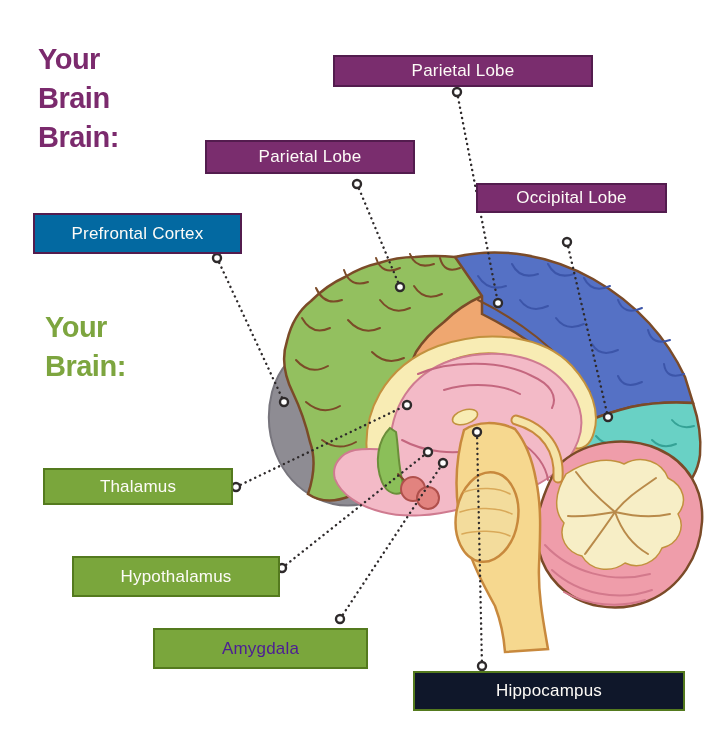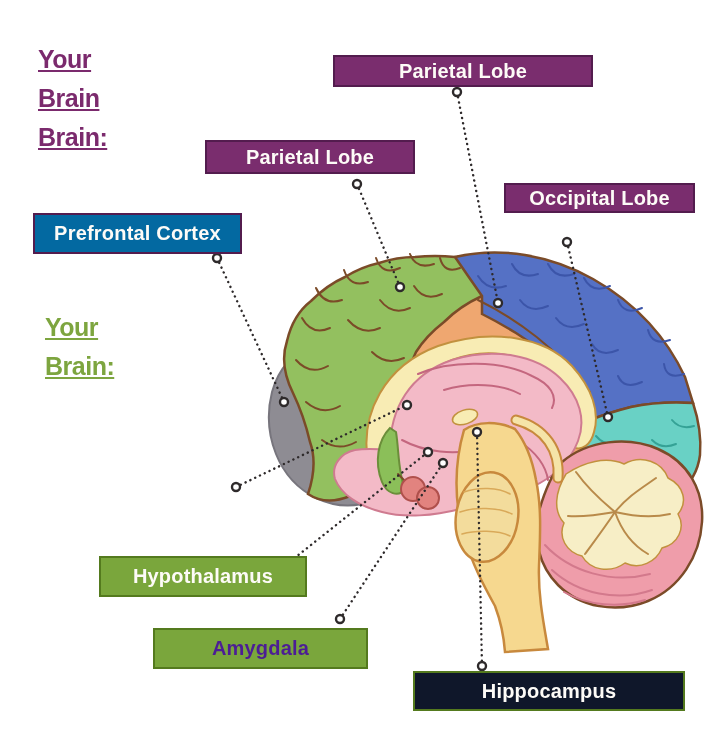--- a/index.html
+++ b/index.html
@@ -1,24 +1,24 @@
 <!DOCTYPE html>
 <html><head>
 <meta charset="utf-8">
 <style>
   html,body{margin:0;padding:0;background:#ffffff;}
   #stage{position:relative;width:720px;height:734px;background:#ffffff;overflow:hidden;
          font-family:"Liberation Sans", sans-serif;}
   #brain-svg{position:absolute;left:0;top:0;}
-  .heading{position:absolute;font-weight:bold;font-size:25px;line-height:39px;letter-spacing:-0.5px;text-decoration:underline;}
+  .heading{position:absolute;font-weight:bold;font-size:29px;line-height:39px;letter-spacing:-0.5px;}
   #heading-wise{left:38px;top:40px;}
   #heading-emotional{left:45px;top:308px;}
   .label{position:absolute;display:flex;align-items:center;justify-content:center;
-         border:2px solid #000;box-sizing:border-box;color:#fdfbf7;font-weight:bold;
-         font-size:20px;letter-spacing:0.2px;}
+         border:2px solid #000;box-sizing:border-box;color:#fdfbf7;font-weight:normal;
+         font-size:17px;letter-spacing:0.2px;}
   .dotline{fill:none;stroke:#2e2a2b;stroke-width:2.4;stroke-dasharray:0.1 5.2;stroke-linecap:round;}
   .dotend{fill:#ffffff;stroke:#2e2a2b;stroke-width:2.4;}
   .gyri{fill:none;stroke:#7b4b28;stroke-width:2;stroke-linecap:round;}
   .gyri-blue{fill:none;stroke:#3c55a9;stroke-width:2;stroke-linecap:round;}
   .gyri-teal{fill:none;stroke:#35a296;stroke-width:2;stroke-linecap:round;}
   .swirl{fill:none;stroke:#c4677f;stroke-width:2;stroke-linecap:round;}
   .ridge{fill:none;stroke:#d3798c;stroke-width:2;stroke-linecap:round;}
   .branch{fill:none;stroke:#b98a4a;stroke-width:2;stroke-linecap:round;}
   .hatch{fill:none;stroke:#d9a959;stroke-width:1.6;stroke-linecap:round;}
 </style>
@@ -177,27 +177,30 @@
     <div>Your</div>
     <div>Brain:</div>
   </div>
 
   <div class="label" id="label-0" style="left: 333px; top: 55px; width: 260px; height: 32px; background: rgb(122, 45, 110); border-color: rgb(83, 28, 78); color: rgb(253, 251, 247);">
     <span>Parietal Lobe</span>
   </div>
   <div class="label" id="label-1" style="left: 205px; top: 140px; width: 210px; height: 34px; background: rgb(122, 45, 110); border-color: rgb(83, 28, 78); color: rgb(253, 251, 247);">
     <span>Parietal Lobe</span>
   </div>
-  <div class="label" id="label-2" style="left: 504px; top: 183px; width: 191px; height: 30px; background: rgb(122, 45, 110); border-color: rgb(83, 28, 78); color: rgb(253, 251, 247);">
+  <div class="label" id="label-2" style="left: 476px; top: 183px; width: 191px; height: 30px; background: rgb(122, 45, 110); border-color: rgb(83, 28, 78); color: rgb(253, 251, 247);">
     <span>Occipital Lobe</span>
   </div>
   <div class="label" id="label-3" style="left: 33px; top: 213px; width: 209px; height: 41px; background: #0369a1; border-color: rgb(83, 28, 78); color: rgb(253, 251, 247);">
     <span>Prefrontal Cortex</span>
   </div>
-  <div class="label" id="label-5" style="left: 72px; top: 556px; width: 208px; height: 41px; background: rgb(122, 166, 60); border-color: rgb(84, 122, 30); color: rgb(253, 251, 247); margin-left: 27px;">
+  <div class="label" id="label-4" style="left: 43px; top: 468px; width: 190px; height: 37px; background: rgb(122, 166, 60); border-color: rgb(84, 122, 30); color: rgb(253, 251, 247);">
+    <span>Thalamus</span>
+  </div>
+  <div class="label" id="label-5" style="left: 72px; top: 556px; width: 208px; height: 41px; background: rgb(122, 166, 60); border-color: rgb(84, 122, 30); color: rgb(253, 251, 247);">
     <span>Hypothalamus</span>
   </div>
   <div class="label" id="label-6" style="left: 153px; top: 628px; width: 215px; height: 41px; background: rgb(122, 166, 60); border-color: rgb(84, 122, 30); color: #4c1d95;">
     <span>Amygdala</span>
   </div>
   <div class="label" id="label-7" style="left: 413px; top: 671px; width: 272px; height: 40px; background: #0f172a; border-color: rgb(84, 122, 30); color: rgb(253, 251, 247);">
     <span>Hippocampus</span>
   </div>
 
 </div>

